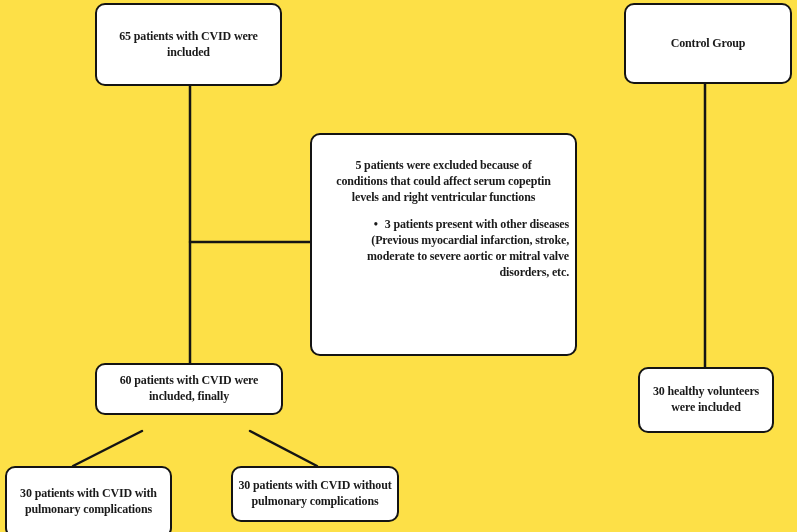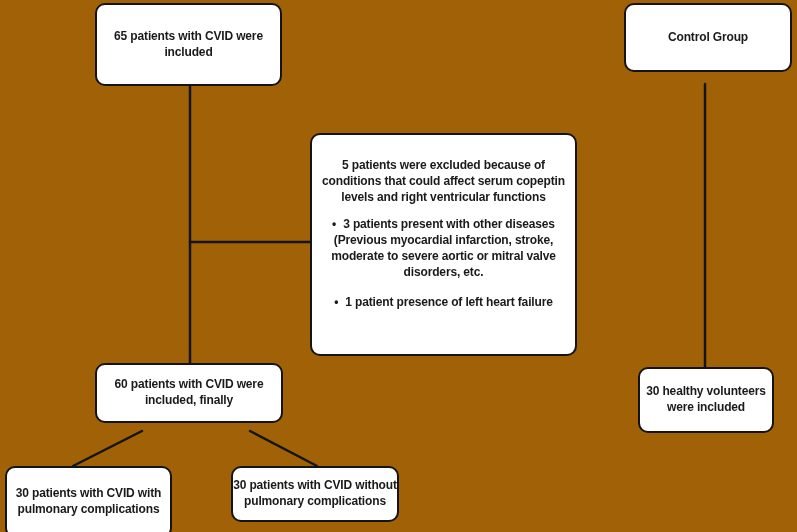--- a/index.html
+++ b/index.html
@@ -1,21 +1,21 @@
 <!DOCTYPE html>
 <html><head>
 <meta charset="utf-8">
 <style>
   html, body { margin: 0; padding: 0; background: #ffffff; }
   .canvas {
     position: relative;
     width: 797px;
     height: 532px;
-    background: #a16207;
-    font-family: Liberation Sans, sans-serif;
+    background: #fde047;
+    font-family: Liberation Serif, serif;
     color: #1a1a1a;
     overflow: hidden;
   }
   .connector-layer {
     position: absolute;
     left: 0; top: 0;
     width: 797px; height: 532px;
     z-index: 1;
   }
   .connector-layer line {
@@ -38,39 +38,39 @@
     font-size: 12px;
     line-height: 1.32;
     letter-spacing: -0.15px;
   }
   .box .label {
     white-space: pre;
     display: block;
   }
   
   .box-cvid-included   { left: 95px;  top: 3px;   width: 187px; height: 83px; }
-  .box-control-group   { left: 624px; top: 3px;   width: 168px; height: 69px; }
-  .box-cvid-final      { left: 95px;  top: 363px; width: 188px; height: 60px; }
+  .box-control-group   { left: 624px; top: 3px;   width: 168px; height: 81px; }
+  .box-cvid-final      { left: 95px;  top: 363px; width: 188px; height: 52px; }
   .box-healthy         { left: 638px; top: 367px; width: 136px; height: 66px; }
   .box-with-pulm       { left: 5px;   top: 466px; width: 167px; height: 72px; }
   .box-without-pulm    { left: 231px; top: 466px; width: 168px; height: 56px; }
   .box-excluded {
     left: 310px; top: 133px; width: 267px; height: 223px;
     display: block;
     padding: 23px 6px 10px 6px;
     align-items: flex-start;
   }
   .box-excluded .heading {
     white-space: pre;
     text-align: center;
     margin: 0 0 12px 0;
   }
   .bullet-item {
     white-space: pre;
-    text-align: center;
+    text-align: right;
     margin: 0 0 14px 0;
   }
   .bullet-item:last-child { margin-bottom: 0; }
   .bullet-dot {
     display: inline-block;
     margin-right: 7px;
     transform: translateY(-0.5px);
   }
 </style>
 </head>
@@ -96,21 +96,20 @@
   </div>
 
   <div class="box box-excluded">
     <div class="heading">5 patients were excluded because of
 conditions that could affect serum copeptin
 levels and right ventricular functions</div>
     <div class="bullet-item"><span class="bullet-dot">•</span><span>3 patients present with other diseases
 (Previous myocardial infarction, stroke,
 moderate to severe aortic or mitral valve
 disorders, etc.</span></div>
-    <div class="bullet-item"><span class="bullet-dot">•</span><span>1 patient presence of left heart failure</span></div>
   </div>
 
   <div class="box box-cvid-final">
     <span class="label">60 patients with CVID were
 included, finally</span>
   </div>
 
   <div class="box box-healthy">
     <span class="label">30 healthy volunteers
 were included</span>

